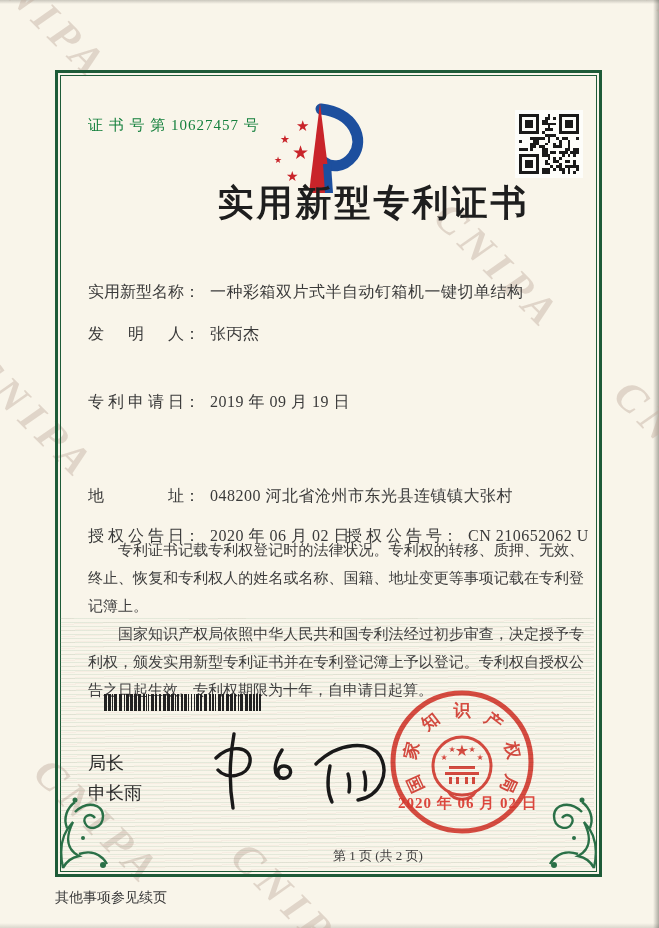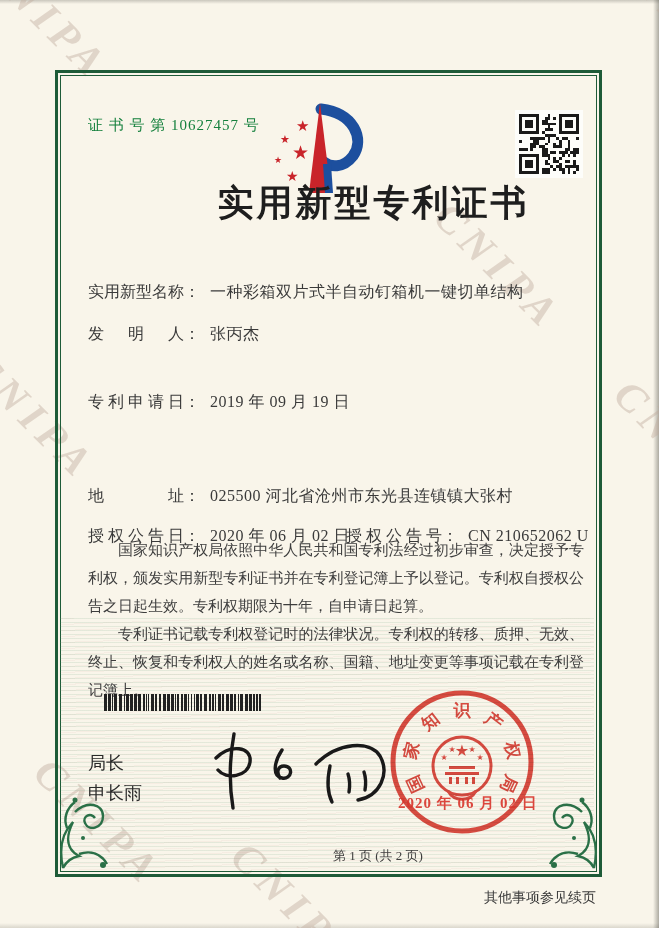--- a/index.html
+++ b/index.html
@@ -56,21 +56,21 @@
   #barcode{left:104px;top:694px;width:158px;height:17px;z-index:4;}
   #signer{left:88px;top:748px;font-family:"Liberation Sans","DejaVu Sans",sans-serif;
           font-size:18px;color:#2a2a2a;line-height:30px;z-index:4;}
   #signature{left:198px;top:722px;z-index:4;}
 
   #seal{left:382px;top:678px;z-index:5;opacity:.88;mix-blend-mode:multiply;}
   #seal-date{left:398px;top:794px;font-size:15px;letter-spacing:1px;color:var(--red,#d9352c);
              z-index:6;font-weight:bold;opacity:.9;}
 
   #page-no{left:55px;top:847px;width:646px;text-align:center;font-size:13px;color:#3d3d3d;z-index:4;}
-  #bottom-note{left:55px;top:889px;width:541px;text-align:right;font-size:14px;color:#3a3a3a;z-index:4;}
+  #bottom-note{left:55px;top:889px;width:541px;text-align:left;font-size:14px;color:#3a3a3a;z-index:4;}
 
   .ornament{position:absolute;z-index:3;}
   #ornament-br{transform:scaleX(-1);}
   svg text.star{font-family:"DejaVu Sans",sans-serif;}
 </style>
 </head>
 <body style="--green: #1e5b38; --red: #d9352c;">
 
 <div id="photo">
 
@@ -230,32 +230,32 @@
   <div class="field-row" style="top:282px;">
     <span class="flabel">实用新型名称</span><span class="fcolon">：</span><span class="fvalue">一种彩箱双片式半自动钉箱机一键切单结构</span>
   </div>
   <div class="field-row" style="top:324px;">
     <span class="flabel">发明人</span><span class="fcolon">：</span><span class="fvalue">张丙杰</span>
   </div>
   <div class="field-row" style="top:392px;">
     <span class="flabel">专利申请日</span><span class="fcolon">：</span><span class="fvalue">2019 年 09 月 19 日</span>
   </div>
   <div class="field-row" style="top:486px;">
-    <span class="flabel">地址</span><span class="fcolon">：</span><span class="fvalue">025500 河北省沧州市东光县连镇镇大张村</span>
+    <span class="flabel">地址</span><span class="fcolon">：</span><span class="fvalue">048200 河北省沧州市东光县连镇镇大张村</span>
   </div>
   <div class="field-row" style="top:526px;">
     <span class="flabel">授权公告日</span><span class="fcolon">：</span><span class="fvalue">2020 年 06 月 02 日</span>
     <span class="grant-cell">
       <span class="flabel">授权公告号</span><span class="fcolon">：</span><span class="fvalue">CN 210652062 U</span>
     </span>
   </div>
 
   <div class="abs" id="body-text">
+    <p>专利证书记载专利权登记时的法律状况。专利权的转移、质押、无效、终止、恢复和专利权人的姓名或名称、国籍、地址变更等事项记载在专利登记簿上。</p>
     <p>国家知识产权局依照中华人民共和国专利法经过初步审查，决定授予专利权，颁发实用新型专利证书并在专利登记簿上予以登记。专利权自授权公告之日起生效。专利权期限为十年，自申请日起算。</p>
-    <p>专利证书记载专利权登记时的法律状况。专利权的转移、质押、无效、终止、恢复和专利权人的姓名或名称、国籍、地址变更等事项记载在专利登记簿上。</p>
   </div>
 
   <svg class="abs" id="barcode" viewBox="0 0 158 17">
       <rect x="0" y="0" width="3" height="17" fill="#222"></rect>
       <rect x="4" y="0" width="3" height="17" fill="#222"></rect>
       <rect x="8" y="0" width="1" height="17" fill="#222"></rect>
       <rect x="10" y="0" width="3" height="17" fill="#222"></rect>
       <rect x="15" y="0" width="3" height="17" fill="#222"></rect>
       <rect x="20" y="0" width="1" height="17" fill="#222"></rect>
       <rect x="22" y="0" width="3" height="17" fill="#222"></rect>

